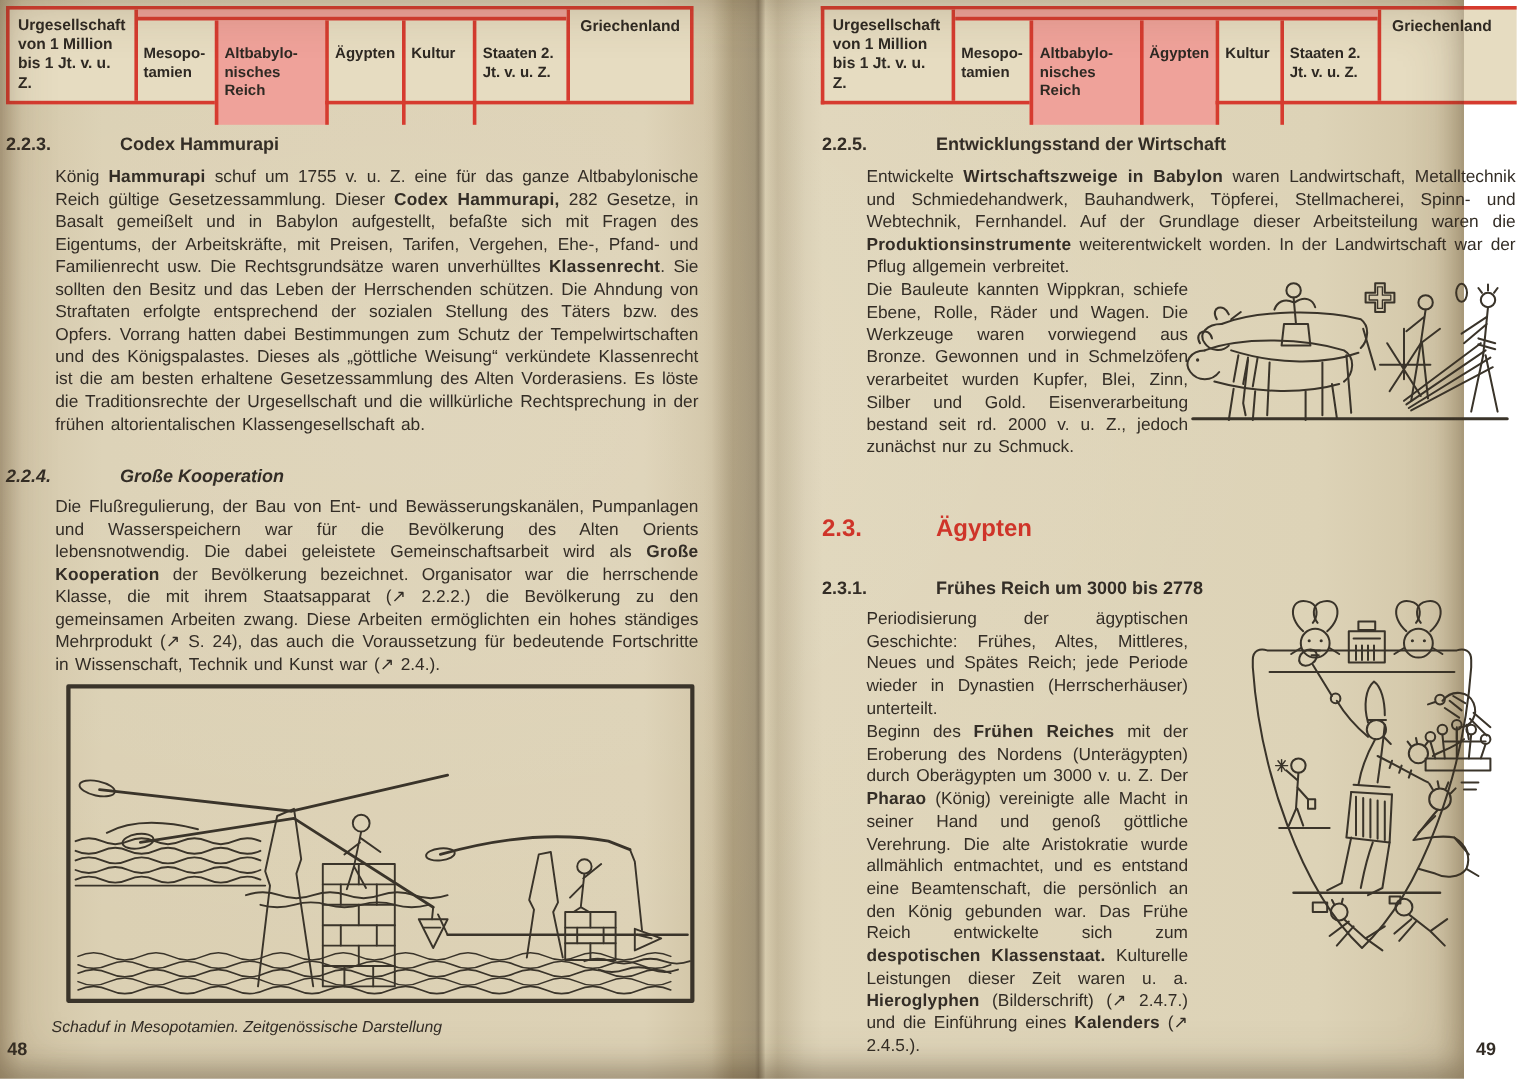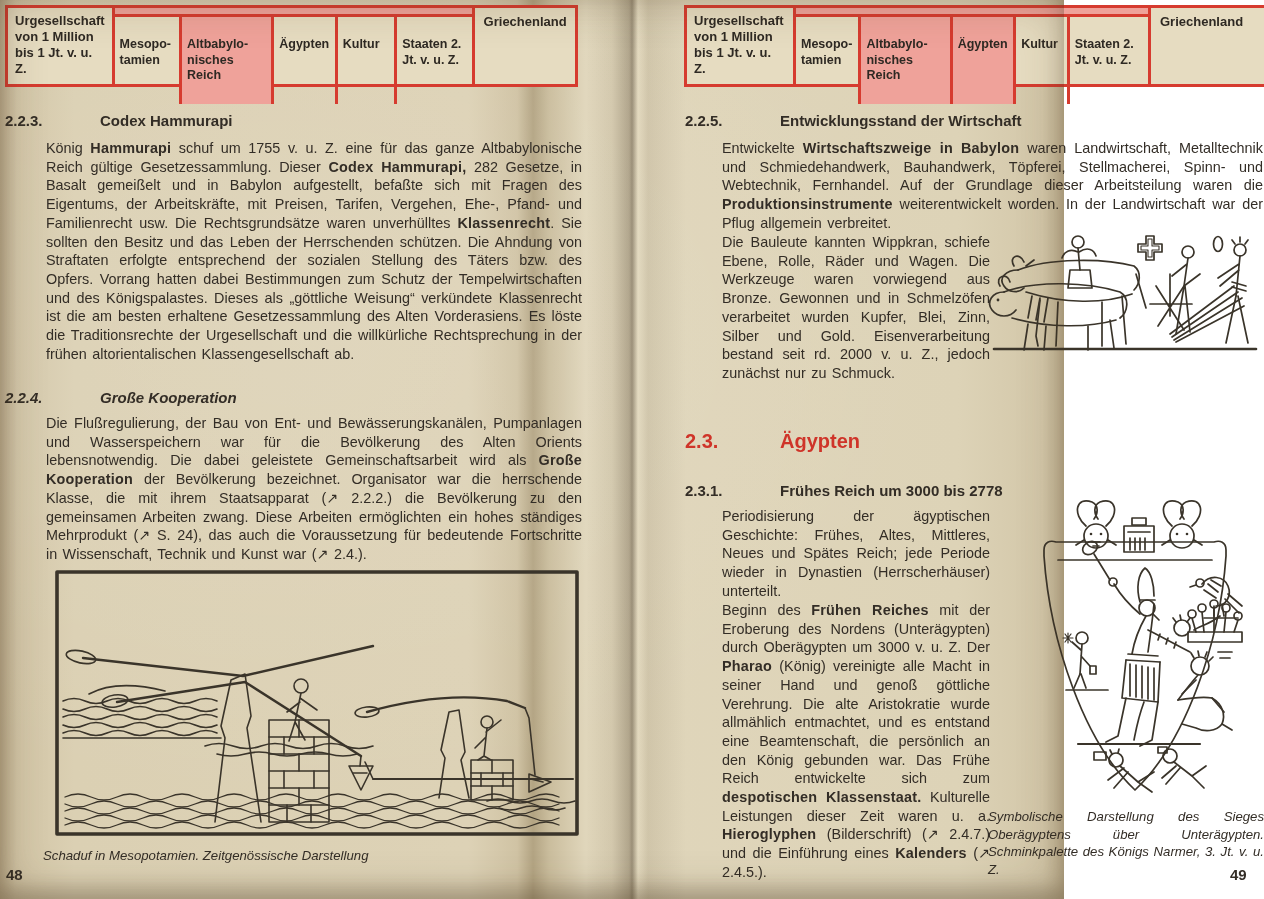--- a/index.html
+++ b/index.html
@@ -1,17 +1,17 @@
 <!DOCTYPE html>
 <html lang="de" style="--page_bg: #dbd0b3; --cell_bg: #e6dcc1; --pink: #efa29a; --red: #d63b2f; --red_text: #cf3429; --ink: #332d26; --drawing: #3a342a;"><head>
 <meta charset="utf-8">
 <style>
   html,body{margin:0;padding:0;width:1264px;height:899px;overflow:hidden;}
   body{font-family:"Liberation Sans","DejaVu Sans",sans-serif;color:var(--ink,#332d26);}
-  .spread{position:relative;width:1064px;height:899px;
+  .spread{position:relative;width:1220px;height:899px;
     background:
       radial-gradient(ellipse at 28% 38%, rgba(255,255,255,0.10), transparent 60%),
       linear-gradient(90deg,#c3b393 0%,#d2c5a6 1.5%,#dbd0b3 7%,#ddd2b6 44%,#d0c3a4 48.6%,#b3a483 50.1%,#cabd9d 51.6%,#e0d6bb 55%,#ddd3b7 90%,#d3c7a9 98%,#c7b999 100%);
   }
   .page{position:absolute;top:0;width:632px;height:899px;}
   .page.left{left:0;}
   .page.right{left:632px;}
 
   
   .tl-table{position:absolute;display:flex;border:3px solid var(--red,#d63b2f);background:var(--cell_bg,#e6dcc1);box-sizing:border-box;color:#2e2923;}
@@ -294,20 +294,19 @@
         <path d="M54 252 H176" stroke-width="2.2"></path>
         <circle cx="92" cy="268" r="7"></circle>
         <path d="M88 262 l-2 -4 M94 261 l1 -4"></path>
         <path d="M96 274 L114 290 M100 276 L84 288 M104 280 L90 296 M114 290 L130 280 M114 290 L128 300"></path>
         <circle cx="146" cy="264" r="7"></circle>
         <path d="M150 270 L168 284 M152 274 L138 286 M156 276 L142 292 M168 284 L182 274 M168 284 L180 296"></path>
         <rect x="70" y="260" width="12" height="8"></rect>
         <rect x="134" y="255" width="9" height="6"></rect>
       </svg>
     </figure>
-    <div class="caption" style="left:356px;top:808px;width:276px;">Symbolische Darstellung des Sieges Oberägyptens über Unterägypten. Schminkpalette des Königs Narmer, 3. Jt. v. u. Z.</div>
 
     <div class="pageno" style="left:598px;top:866px;">49</div>
   </section>
 
   <div class="gutter"></div>
   <div class="vignette"></div>
 </div>
 
 </body></html>

